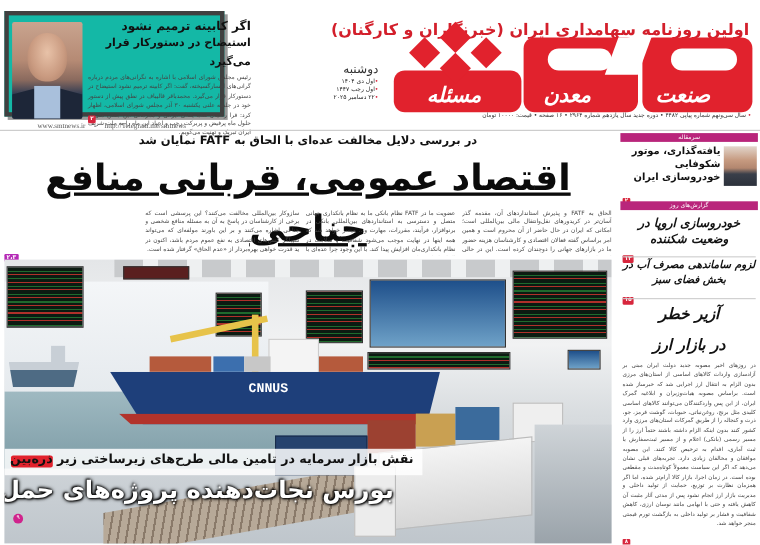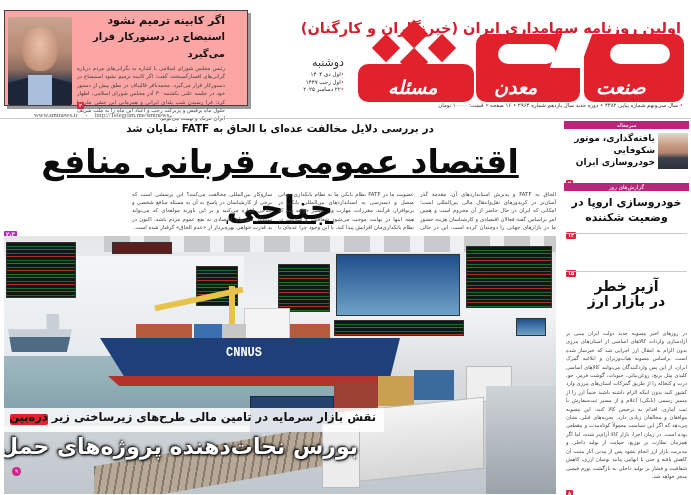--- a/index.html
+++ b/index.html
@@ -1,22 +1,22 @@
 <!DOCTYPE html>
 <html><head>
 <meta charset="utf-8">
 <style>
   * { box-sizing: border-box; margin: 0; padding: 0; }
   html, body { width: 691px; height: 495px; overflow: hidden; background: #ffffff; }
   body { font-family: "DejaVu Sans", sans-serif; color: #111; position: relative; direction: ltr; }
 
   
   .lead-box {
-    position: absolute; left: 4px; top: 10px; width: 244px; height: 96px;
-    background: #fca5a5; border: 1px solid #404040;
+    position: absolute; left: 4px; top: 10px; width: 200px; height: 96px;
+    background: #14b8a6; border: 4px solid #404040;
     box-shadow: 3px 3px 0 #9a9a9a;
   }
   .lead-photo {
     position: absolute; left: 3px; top: 6px; width: 64px; height: 88px;
     background: linear-gradient(180deg, #c9a48f 0%, #b58a74 40%, #8a6a5e 60%, #2e3a52 75%, #1f2a40 100%);
     border-radius: 2px; overflow: hidden;
   }
   .lead-photo .face {
     position: absolute; left: 14px; top: 10px; width: 36px; height: 44px;
     background: radial-gradient(ellipse at 50% 40%, #e8c2a8 0%, #c99a80 60%, #a67a64 100%);
@@ -150,21 +150,21 @@
   .sec-label {
     position: absolute; left: 2px; width: 125px; height: 8px; background: #b9257b;
     color: #fff; font-size: 5.5px; text-align: center; line-height: 8px;
   }
   .col-photo {
     position: absolute; left: 96px; top: 14px; width: 30px; height: 36px;
     background: linear-gradient(180deg, #e2d6cc 0%, #c69a80 35%, #b3876f 55%, #3a3f4a 70%, #2c313b 100%);
   }
   .col-title { position: absolute; right: 36px; top: 13px; width: 88px; text-align: right; font-size: 9px; font-weight: bold; line-height: 12px; color: #111; }
   .side-badge { position: absolute; left: 4px; }
-  .side-head { position: absolute; left: 4px; width: 121px; text-align: center; font-weight: bold; color: #111; }
+  .side-head { position: absolute; left: 4px; width: 121px; text-align: center; font-weight: bold; color: #111; font-style: italic; }
   .side-rule { position: absolute; left: 4px; width: 121px; height: 1px; background: #ccc; }
   .side-body {
     position: absolute; left: 4px; top: 252px; width: 121px; font-size: 5.2px; line-height: 8.4px;
     color: #444; text-align: justify;
   }
 </style>
 </head>
 <body>
 
 <div class="lead-box">
@@ -280,20 +280,21 @@
   <div class="col-photo"></div>
   <div class="col-title">یافته‌گذاری، موتور شکوفایی خودروسازی ایران</div>
   <div class="side-badge" style="top:54px;"><span class="page-badge">۲</span></div>
 
   <div class="sec-label" style="top:64px;">گزارش‌های روز</div>
 
   <div class="side-head" style="top:76px; font-size:11px; line-height:15px;">خودروسازی اروپا در وضعیت شکننده</div>
   <div class="side-badge" style="top:106px;"><span class="page-badge">۱۳</span></div>
   <div class="side-rule" style="top:114px;"></div>
 
+  <div class="side-head" style="top:116px; font-size:9.5px; line-height:13px;">لزوم ساماندهی مصرف آب در بخش فضای سبز</div>
   <div class="side-badge" style="top:144px;"><span class="page-badge">۱۵</span></div>
   <div class="side-rule" style="top:152px;"></div>
 
   <div class="side-head" style="top:156px; font-size:14px; line-height:22px;">آزیر خطر</div>
-  <div class="side-head" style="top:171px; font-size:14px; line-height:22px;">در بازار ارز</div>
+  <div class="side-head" style="top:184px; font-size:14px; line-height:22px;">در بازار ارز</div>
   <div class="side-body" style="top:210px;">در روزهای اخیر مصوبه جدید دولت ایران مبنی بر آزادسازی واردات کالاهای اساسی از استان‌های مرزی بدون الزام به انتقال ارز اجرایی شد که خبرساز شده است. براساس مصوبه هیات‌وزیران و ابلاغیه گمرک ایران، از این پس واردکنندگان می‌توانند کالاهای اساسی کلیدی مثل برنج، روغن‌نباتی، حبوبات، گوشت قرمز، جو، ذرت و کنجاله را از طریق گمرکات استان‌های مرزی وارد کشور کنند بدون اینکه الزام داشته باشند حتماً ارز را از مسیر رسمی (بانکی) اعلام و از مسیر ثبت‌سفارش یا ثبت آماری، اقدام به ترخیص کالا کنند. این مصوبه موافقان و مخالفان زیادی دارد. تجربه‌های قبلی نشان می‌دهد که اگر این سیاست معمولاً کوتاه‌مدت و مقطعی بوده است. در زمان اجرا، بازار کالا آرام‌تر شده، اما اگر همزمان نظارت بر توزیع، حمایت از تولید داخلی و مدیریت بازار ارز انجام نشود پس از مدتی آثار مثبت آن کاهش یافته و حتی با ابهامی مانند نوسان ارزی، کاهش شفافیت و فشار بر تولید داخلی به بازگشت تورم قیمتی منجر خواهد شد.</div>
   <div class="side-badge" style="top:364px;"><span class="page-badge">۸</span></div>
 </div>
 
 </body></html>

